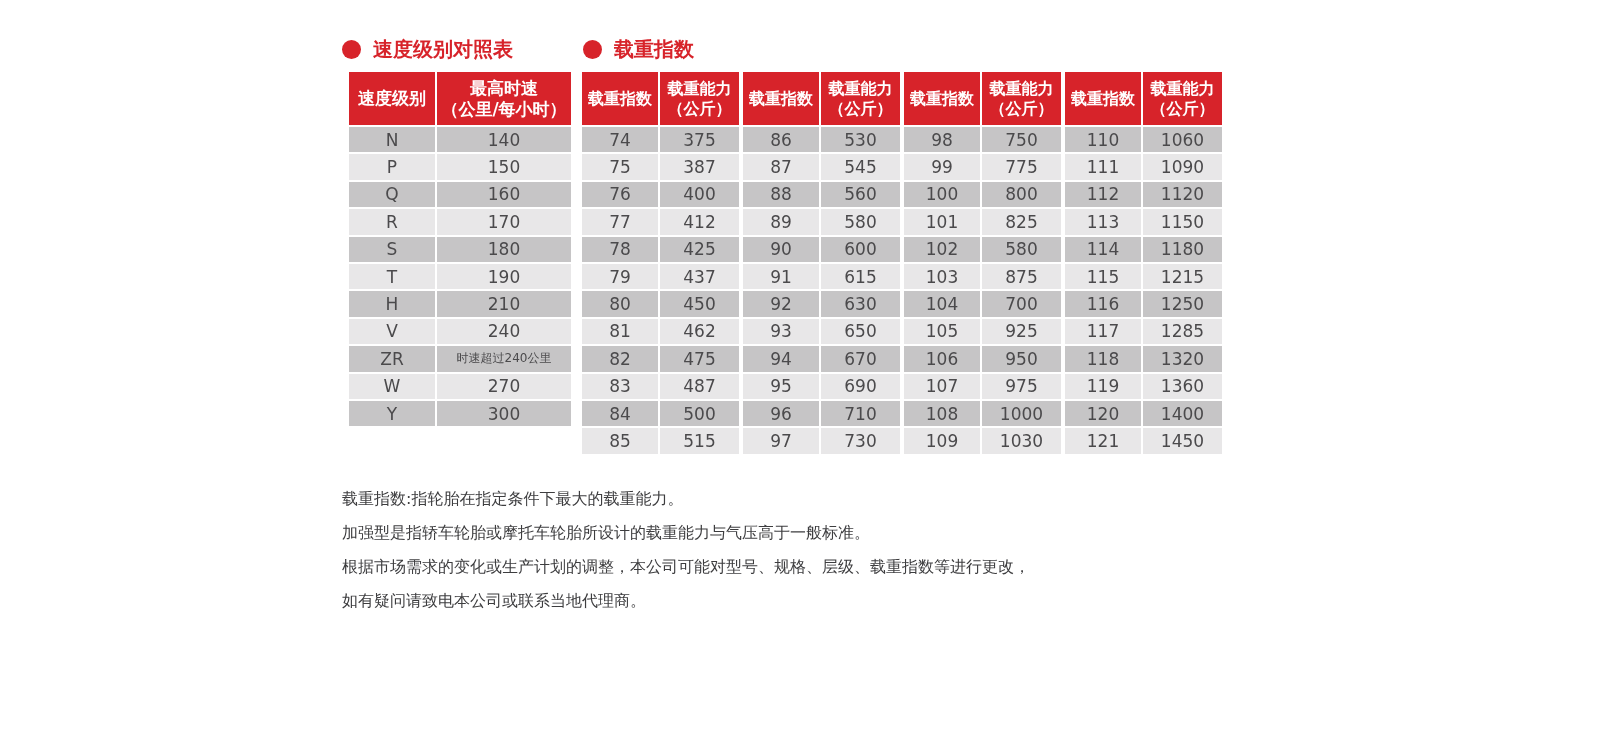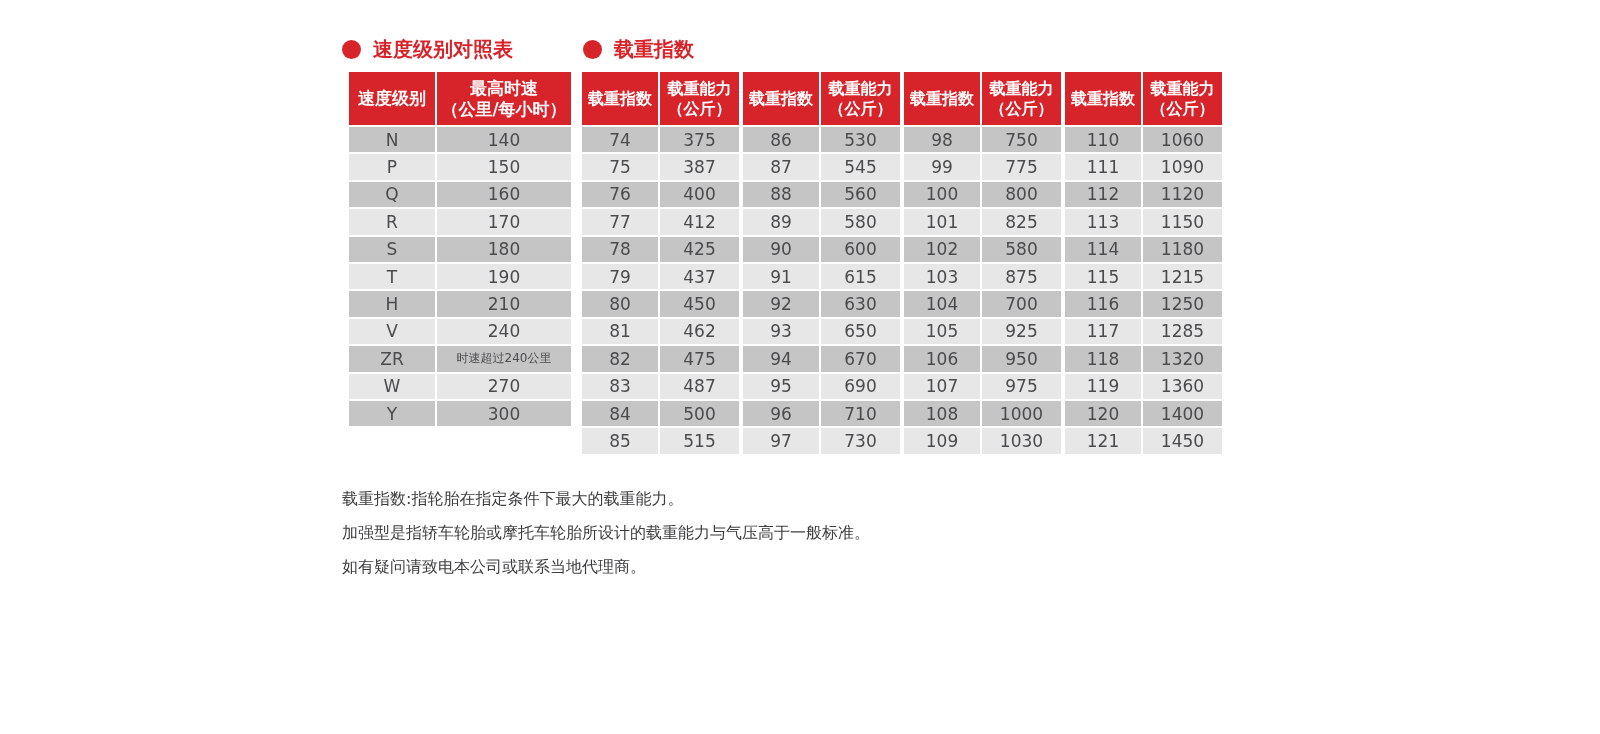--- a/index.html
+++ b/index.html
@@ -256,16 +256,17 @@
       <div class="cell dark">120</div>
       <div class="cell dark">1400</div>
       <div class="cell light">121</div>
       <div class="cell light">1450</div>
     </div>
 
   <div class="notes">
 
   <p>载重指数:指轮胎在指定条件下最大的载重能力。</p>
       <p>加强型是指轿车轮胎或摩托车轮胎所设计的载重能力与气压高于一般标准。</p>
+      <p>根据市场需求的变化或生产计划的调整，本公司可能对型号、规格、层级、载重指数等进行更改，</p>
       <p>如有疑问请致电本公司或联系当地代理商。</p>
     </div>
 
 </div>
 
 </body></html>

